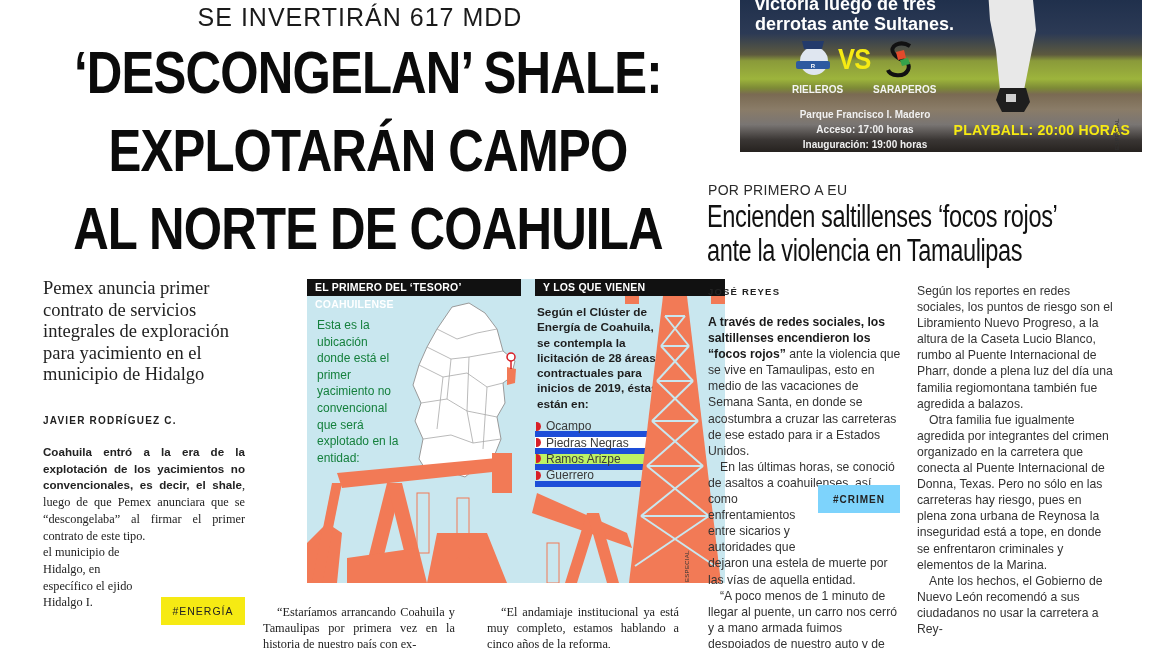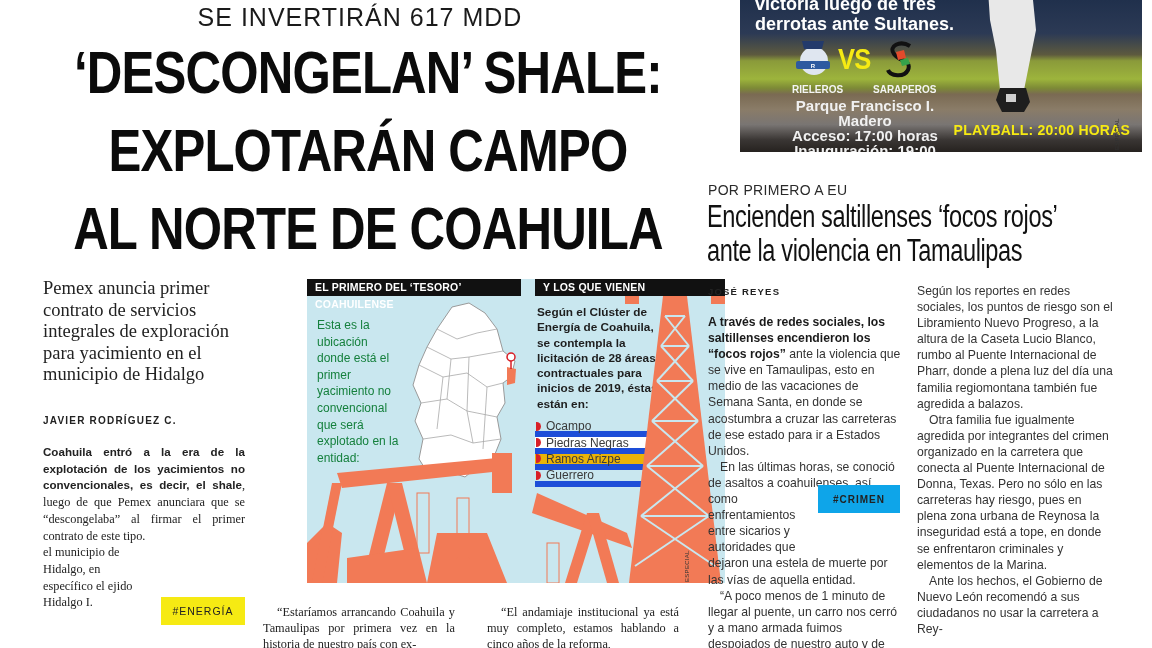--- a/index.html
+++ b/index.html
@@ -64,21 +64,21 @@
   .info-right-text {
     position: absolute; left: 230px; top: 26px; width: 130px;
     font-family: "Liberation Sans", sans-serif; font-weight: bold; font-size: 11.8px; line-height: 15.3px; color: #1e1e1e;
   }
   .info-list { position: absolute; left: 228px; top: 142px; width: 118px; }
   .info-list-item {
     height: 16.4px; border-bottom: 6px solid #1d4ed8; display: flex; align-items: center;
     font-family: "Liberation Sans", sans-serif; font-size: 12px; color: #3a3a3a;
   }
   .info-list-item:nth-child(2) { background: #ffffff; }
-  .info-list-item:nth-child(3) { background: #eab308; }
+  .info-list-item:nth-child(3) { background: #bef264; }
   .bullet { width: 5px; height: 9px; background: #d81f26; border-radius: 0 5px 5px 0; margin-right: 5px; margin-left: 1px; }
   .derrick { position: absolute; right: 0; top: 17px; width: 100px; height: 287px; }
   .pumps { position: absolute; left: 0; bottom: 0; width: 330px; height: 130px; }
   .especial-vert {
     position: absolute; font-family: "Liberation Sans", sans-serif; font-size: 6px; color: #333;
     transform: rotate(-90deg); transform-origin: left top; letter-spacing: 0.3px;
   }
 
   .body-mid {
     position: absolute; top: 604px; width: 192px;
@@ -108,22 +108,22 @@
     transform: scaleX(0.85); transform-origin: left top;
   }
   .logo-saraperos {
     position: absolute; left: 142px; top: 40px; width: 36px; height: 40px;
   }
   .team-label {
     position: absolute; top: 84px; font-family: "Liberation Sans", sans-serif; font-weight: bold;
     font-size: 10px; color: #f4f4f4;
   }
   .promo-info {
-    position: absolute; left: 40px; top: 98px; width: 170px; text-align: center;
-    font-family: "Liberation Sans", sans-serif; font-weight: bold; font-size: 15px; line-height: 15px; color: #f0f0f0;
+    position: absolute; left: 40px; top: 107px; width: 170px; text-align: center;
+    font-family: "Liberation Sans", sans-serif; font-weight: bold; font-size: 10px; line-height: 15px; color: #f0f0f0;
   }
   .promo-playball {
     position: absolute; right: 12px; top: 122px; font-family: "Liberation Sans", sans-serif;
     font-weight: bold; font-size: 14px; color: #f6ea13; letter-spacing: 0.2px;
   }
 
   
   .kicker-right {
     position: absolute; left: 708px; top: 182px;
     font-family: "Liberation Sans", sans-serif; font-size: 14px; color: #2a2a2a; letter-spacing: 0.3px;
@@ -142,21 +142,21 @@
     font-family: "Liberation Sans", sans-serif; font-size: 12.2px; line-height: 16.1px; color: #333;
   }
   .col-r1 b { color: #1a1a1a; }
   .col-r1 p + p { text-indent: 12px; }
   .col-r2 {
     position: absolute; left: 917px; top: 283px; width: 196px;
     font-family: "Liberation Sans", sans-serif; font-size: 12.2px; line-height: 16.1px; color: #333;
   }
   .col-r2 p + p { text-indent: 12px; }
   .tag-crimen {
-    position: absolute; left: 818px; top: 485px; width: 82px; height: 28px; background: #0ea5e9;
+    position: absolute; left: 818px; top: 485px; width: 82px; height: 28px; background: #7dd3fc;
     font-family: "Liberation Sans", sans-serif; font-weight: bold; font-size: 10px; letter-spacing: 1px; color: #222;
     display: flex; align-items: center; justify-content: center;
   }
   .narrow { display: block; width: 105px; }
 </style>
 </head>
 <body>
 
 <div class="kicker-main">SE INVERTIRÁN 617 MDD</div>
 <div class="headline-main">

